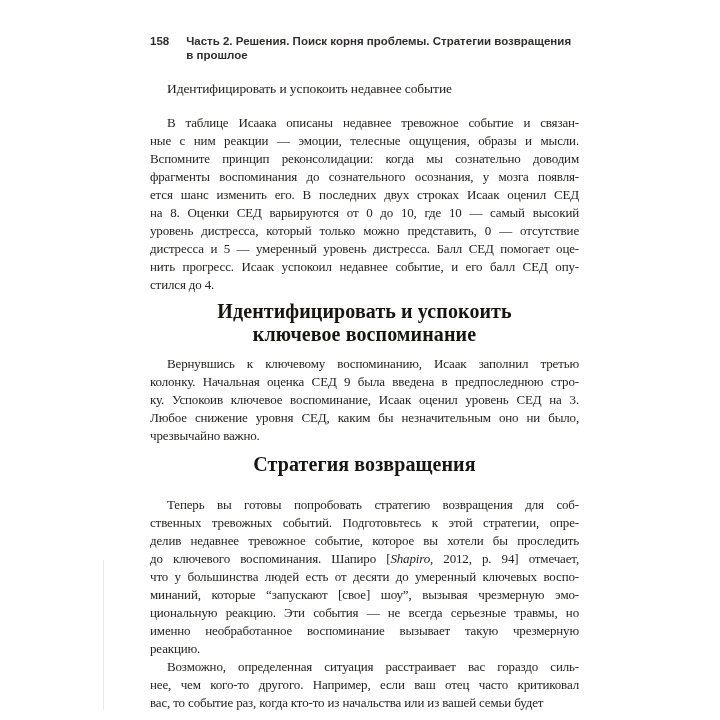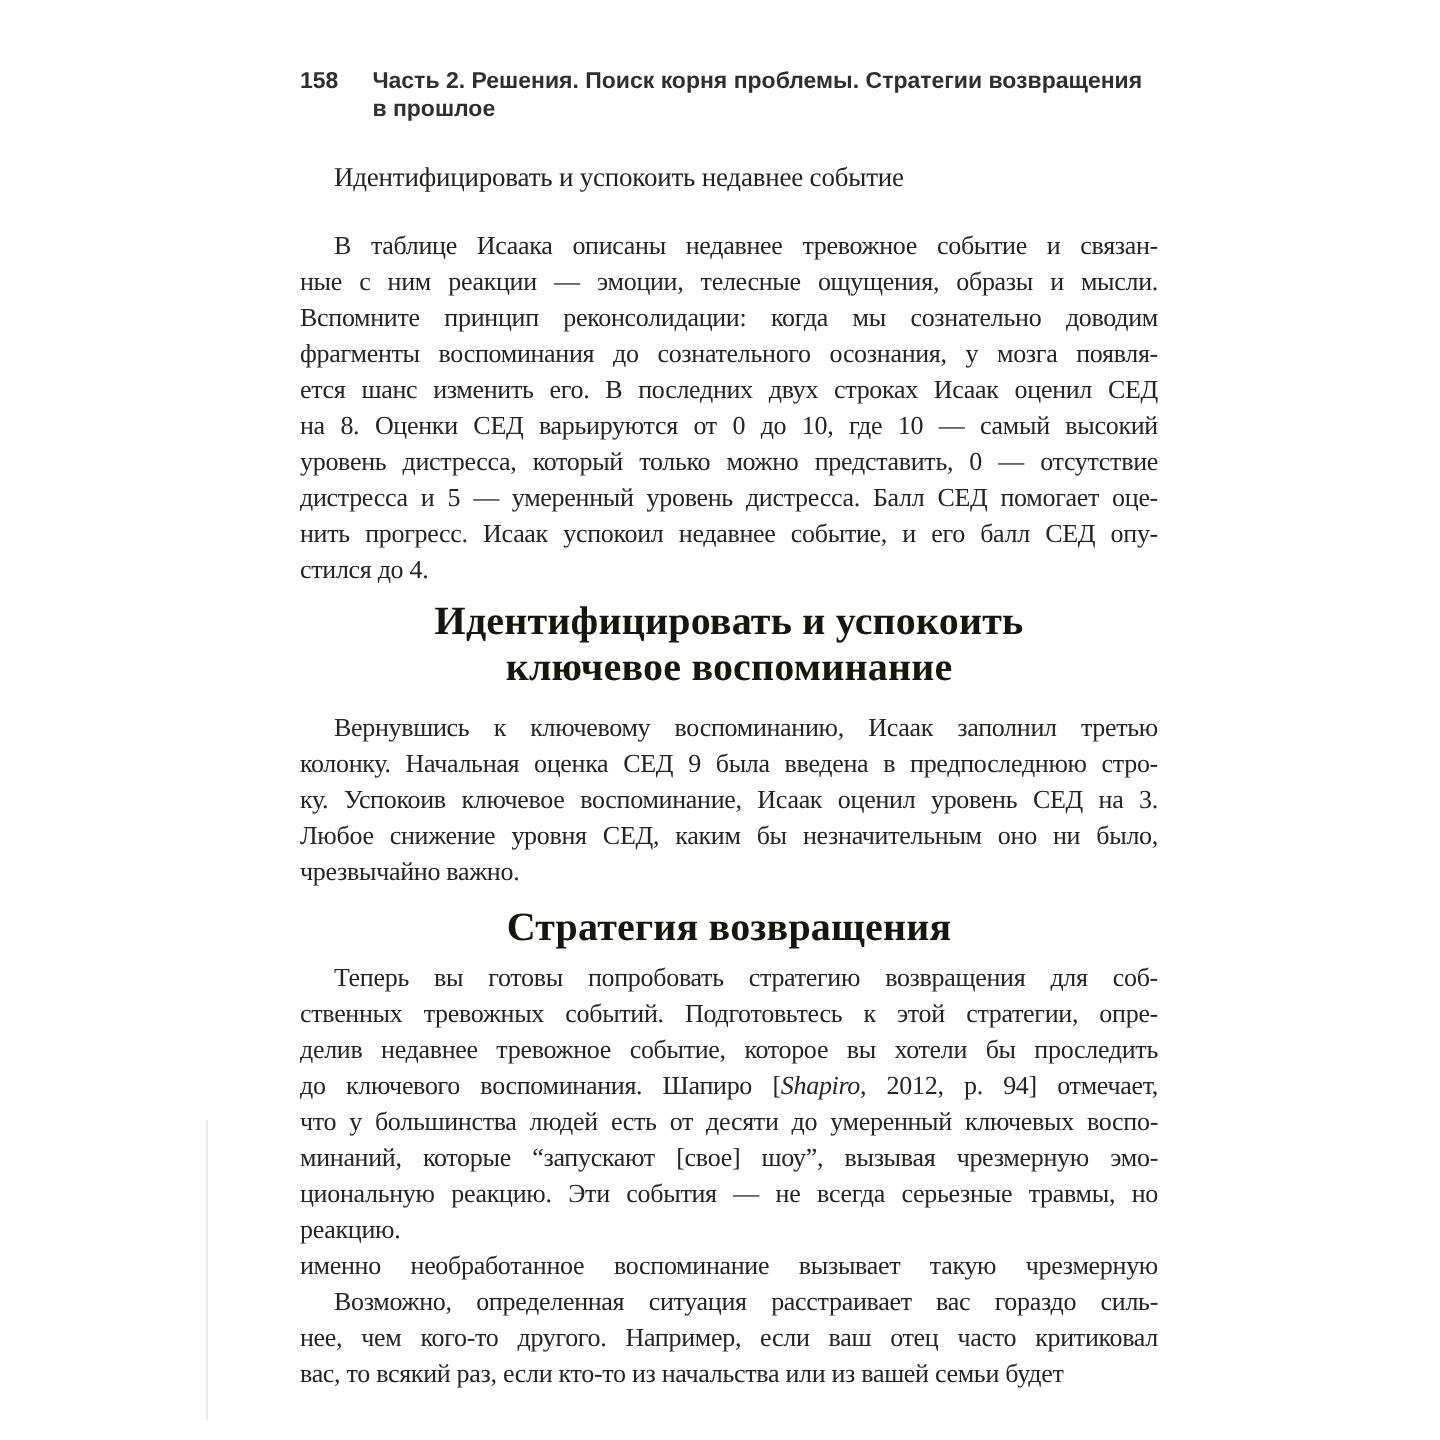--- a/index.html
+++ b/index.html
@@ -73,21 +73,21 @@
   .para .line.last  { text-align-last: left; }
   .section-heading {
     font-size: 20px;
     font-weight: 700;
     line-height: 23px;
     color: #17150f;
     letter-spacing: 0.1px;
     text-align: center;
   }
   .section-heading.h2 { margin: 6px 0 9px 0; }
-  .section-heading.h3 { margin: 8px 0 4px 0; }
+  .section-heading.h3 { margin: 8px 0 20px 0; }
 </style>
 </head>
 <body>
 
 <div class="scan-page">
   <div class="page-edge"></div>
   <div class="content">
 
     <div class="running-header">
       <span class="pagenum">158</span>
@@ -127,24 +127,24 @@
     </div>
 
     <div class="para">
         <div class="line first">Теперь вы готовы попробовать стратегию возвращения для соб-</div>
         <div class="line">ственных тревожных событий. Подготовьтесь к этой стратегии, опре-</div>
         <div class="line">делив недавнее тревожное событие, которое вы хотели бы проследить</div>
         <div class="line"><span>до ключевого воспоминания. Шапиро [</span><span style="font-style: italic;">Shapiro</span><span>, 2012, p. 94] отмечает,</span></div>
         <div class="line">что у большинства людей есть от десяти до умеренный ключевых воспо-</div>
         <div class="line">минаний, которые “запускают [свое] шоу”, вызывая чрезмерную эмо-</div>
         <div class="line">циональную реакцию. Эти события — не всегда серьезные травмы, но</div>
+        <div class="line">именно необработанное воспоминание вызывает такую чрезмерную</div>
         <div class="line last">реакцию.</div>
-        <div class="line">именно необработанное воспоминание вызывает такую чрезмерную</div>
       </div>
 
     <div class="para">
         <div class="line first">Возможно, определенная ситуация расстраивает вас гораздо силь-</div>
         <div class="line">нее, чем кого-то другого. Например, если ваш отец часто критиковал</div>
-        <div class="line last">вас, то всякий раз, если кто-то из начальства или из вашей семьи будет</div>
+        <div class="line last">вас, то событие раз, когда кто-то из начальства или из вашей семьи будет</div>
       </div>
 
   </div>
 </div>
 
 </body></html>

